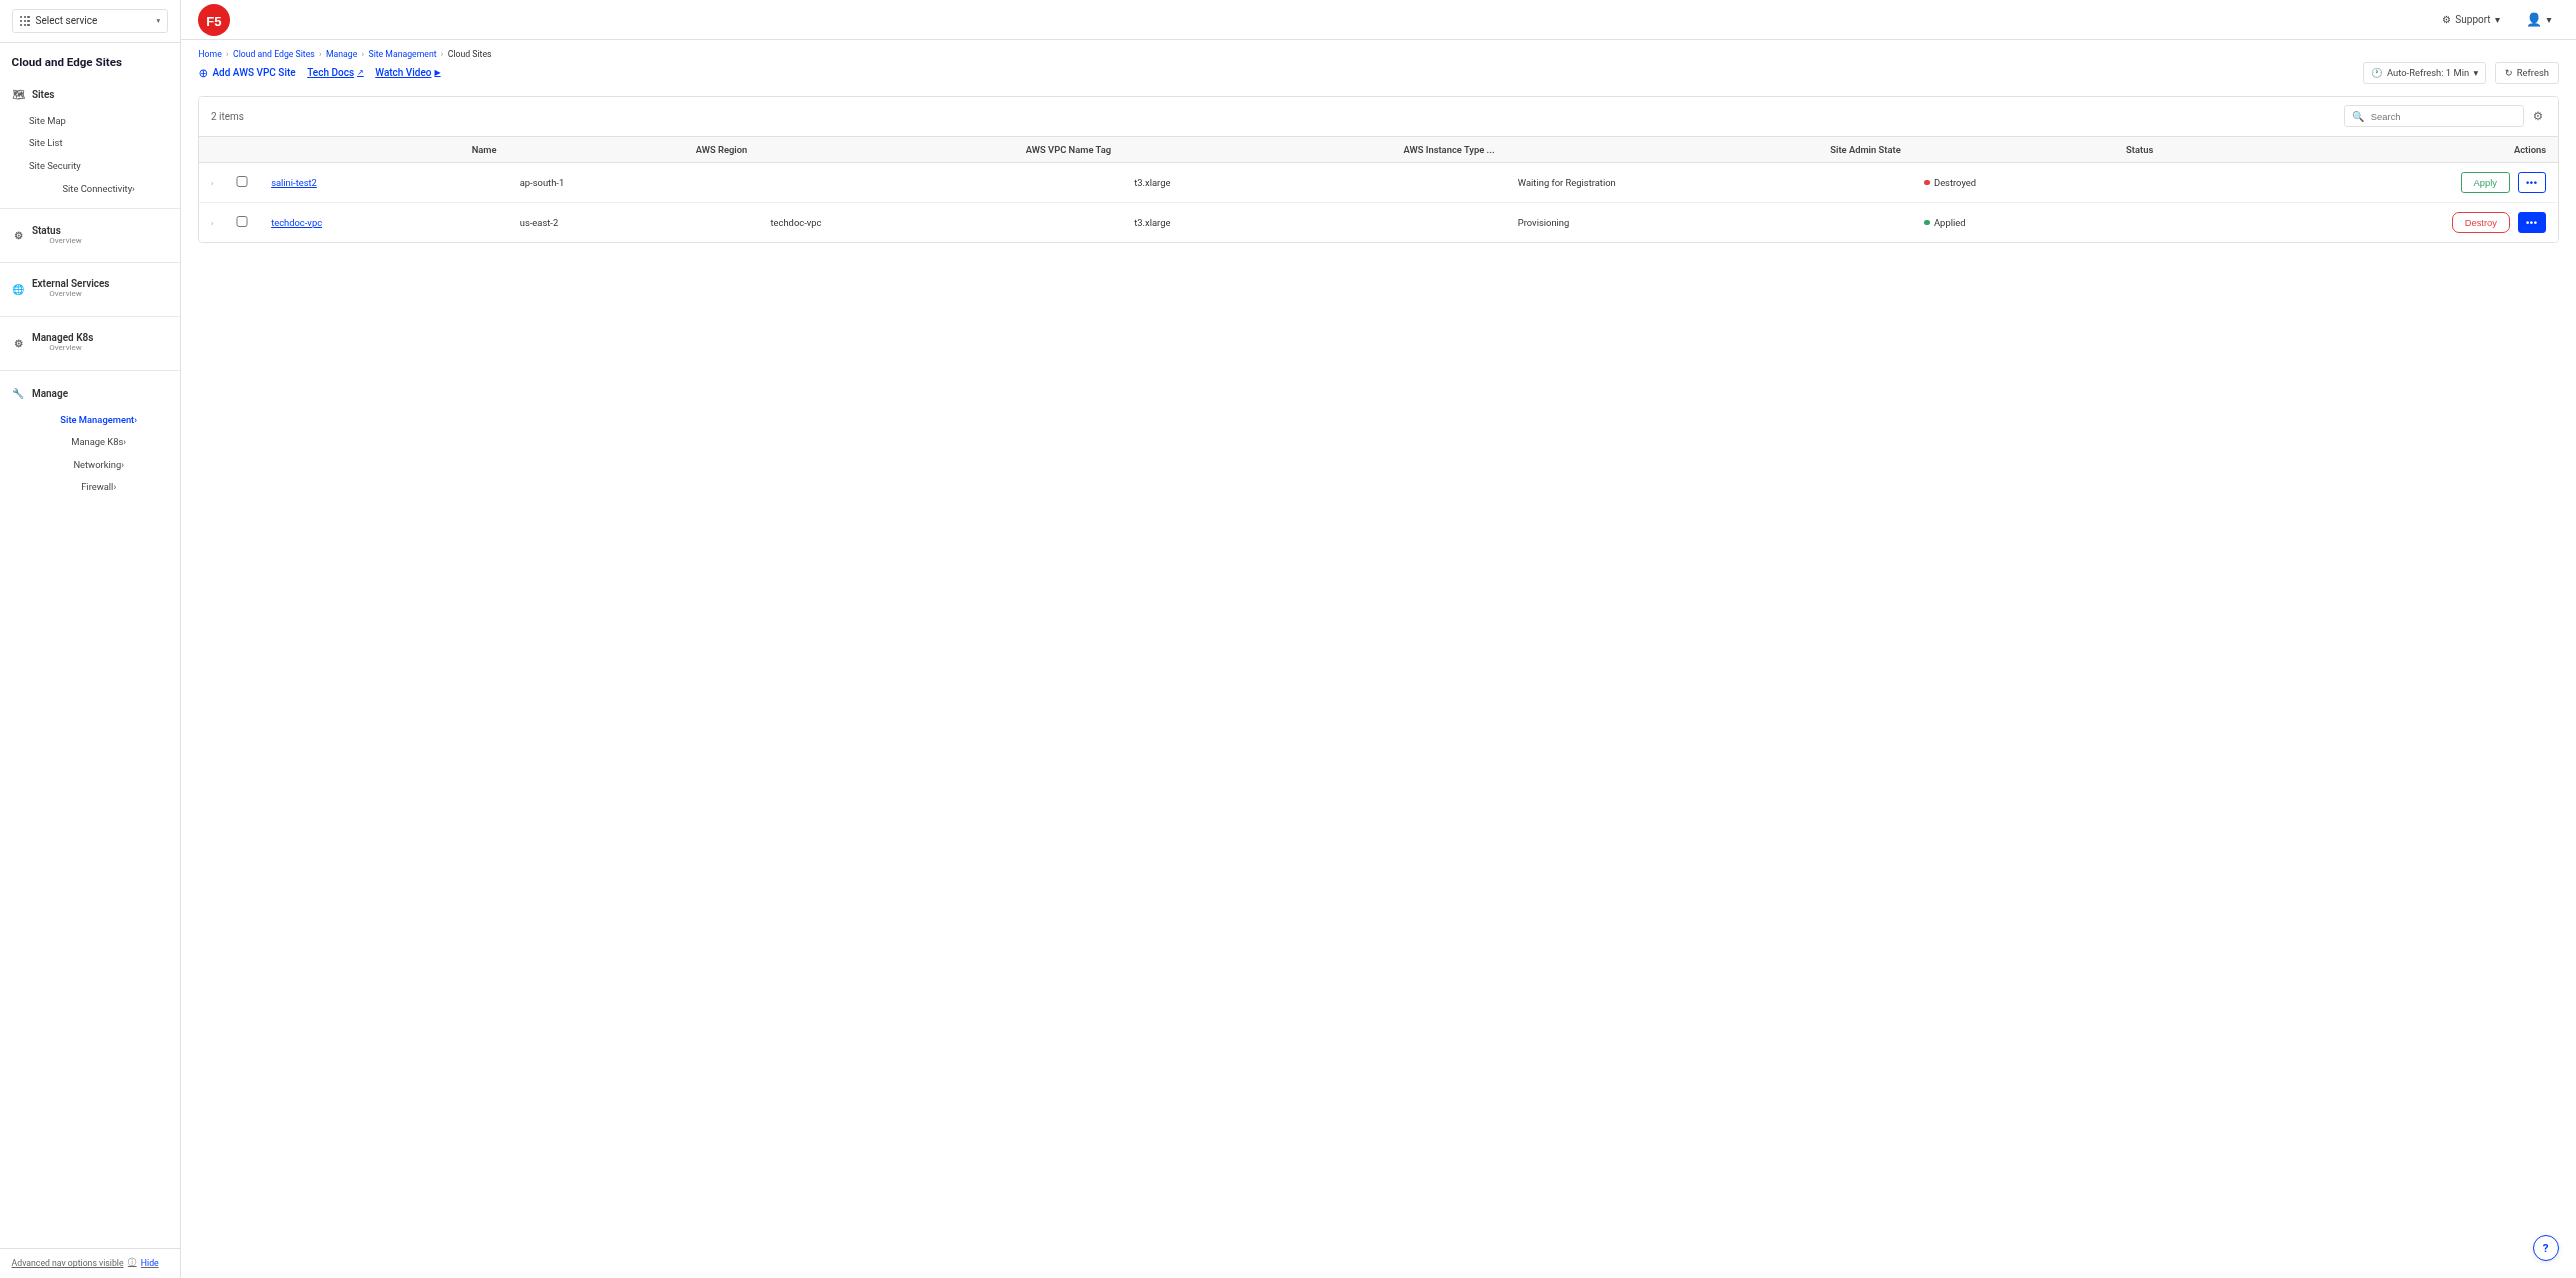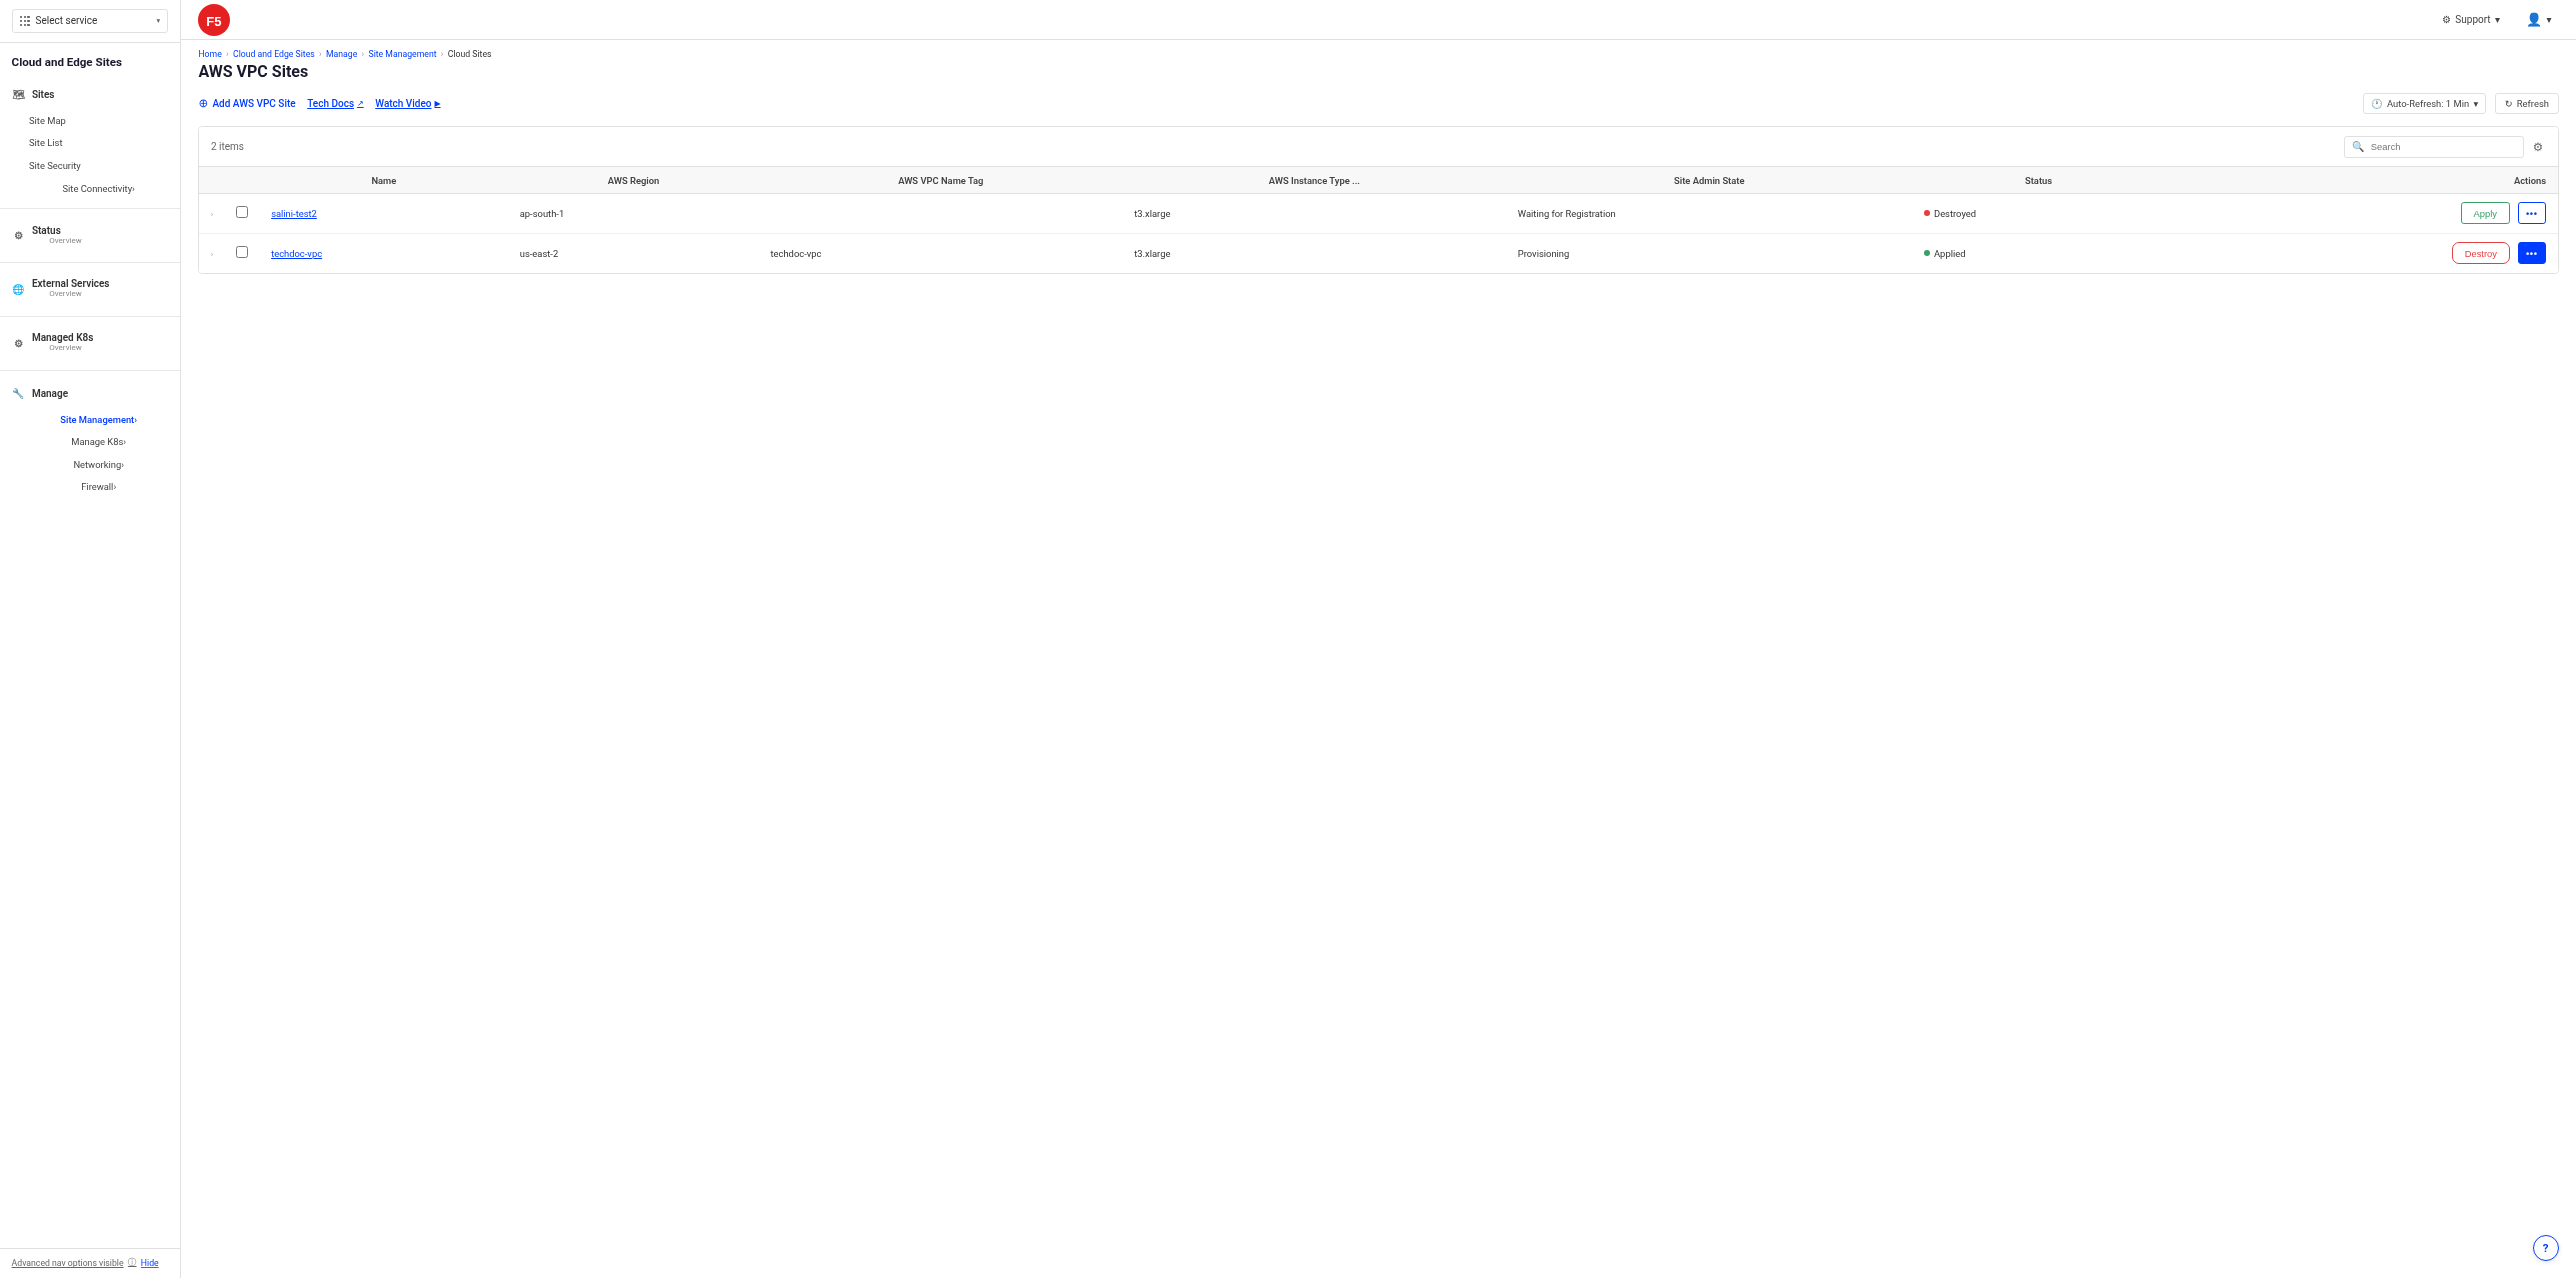--- a/index.html
+++ b/index.html
@@ -52,21 +52,21 @@
 
     
     .table-container { border: 0.7px solid #e0e0e0; border-radius: 4.3px; overflow: hidden; }
     .table-toolbar { display: flex; align-items: center; justify-content: space-between; padding: 8.7px 11.6px; background: #fff; border-bottom: 0.7px solid #e0e0e0; }
     .items-count { font-size: 10px; color: #666; }
     .search-box { display: flex; align-items: center; gap: 5.8px; border: 0.7px solid #e0e0e0; border-radius: 2.9px; padding: 4.3px 7.2px; background: #fff; }
     .search-box input { border: none; outline: none; font-size: 9.4px; color: #333; width: 145px; }
     .table-settings-btn { cursor: pointer; color: #666; font-size: 11.6px; padding: 2.9px; }
     table { width: 100%; border-collapse: collapse; background: #fff; }
     thead { background: #f8f8f8; }
-    th { padding: 7.2px 11.6px; text-align: center; font-size: 9.4px; font-weight: 600; color: #444; border-bottom: 0.7px solid #e0e0e0; white-space: nowrap; }
+    th { padding: 7.2px 11.6px; text-align: right; font-size: 9.4px; font-weight: 600; color: #444; border-bottom: 0.7px solid #e0e0e0; white-space: nowrap; }
     td { padding: 8.7px 11.6px; font-size: 9.4px; color: #333; border-bottom: 0.7px solid #f0f0f0; vertical-align: middle; }
     tr:last-child td { border-bottom: none; }
     .row-expand { color: #999; cursor: pointer; font-size: 7.2px; }
     .row-checkbox { width: 11.6px; height: 11.6px; cursor: pointer; }
     .link-cell { color: #003cff; text-decoration: underline; cursor: pointer; }
     .status-dot { width: 5.8px; height: 5.8px; border-radius: 50%; display: inline-block; margin-right: 4.3px; }
     .status-dot.red { background: #e53e3e; }
     .status-dot.green { background: #38a169; }
     .status-cell { display: flex; align-items: center; }
 
@@ -216,21 +216,20 @@
     <span class="breadcrumb-sep">›</span>
     <a>Cloud and Edge Sites</a>
     <span class="breadcrumb-sep">›</span>
     <a>Manage</a>
     <span class="breadcrumb-sep">›</span>
     <a>Site Management</a>
     <span class="breadcrumb-sep">›</span>
     <span style="color:#333">Cloud Sites</span>
   </nav>
 
-  <div class="page-title">AWS VPC Sites</div>
 
   <div class="content">
 
     <div class="action-bar">
       <div class="btn-add">
         <span style="font-size:11.6px; font-weight:300">⊕</span>
         <span>Add AWS VPC Site</span>
       </div>
       <div class="btn-link">
         <span>Tech Docs</span>

